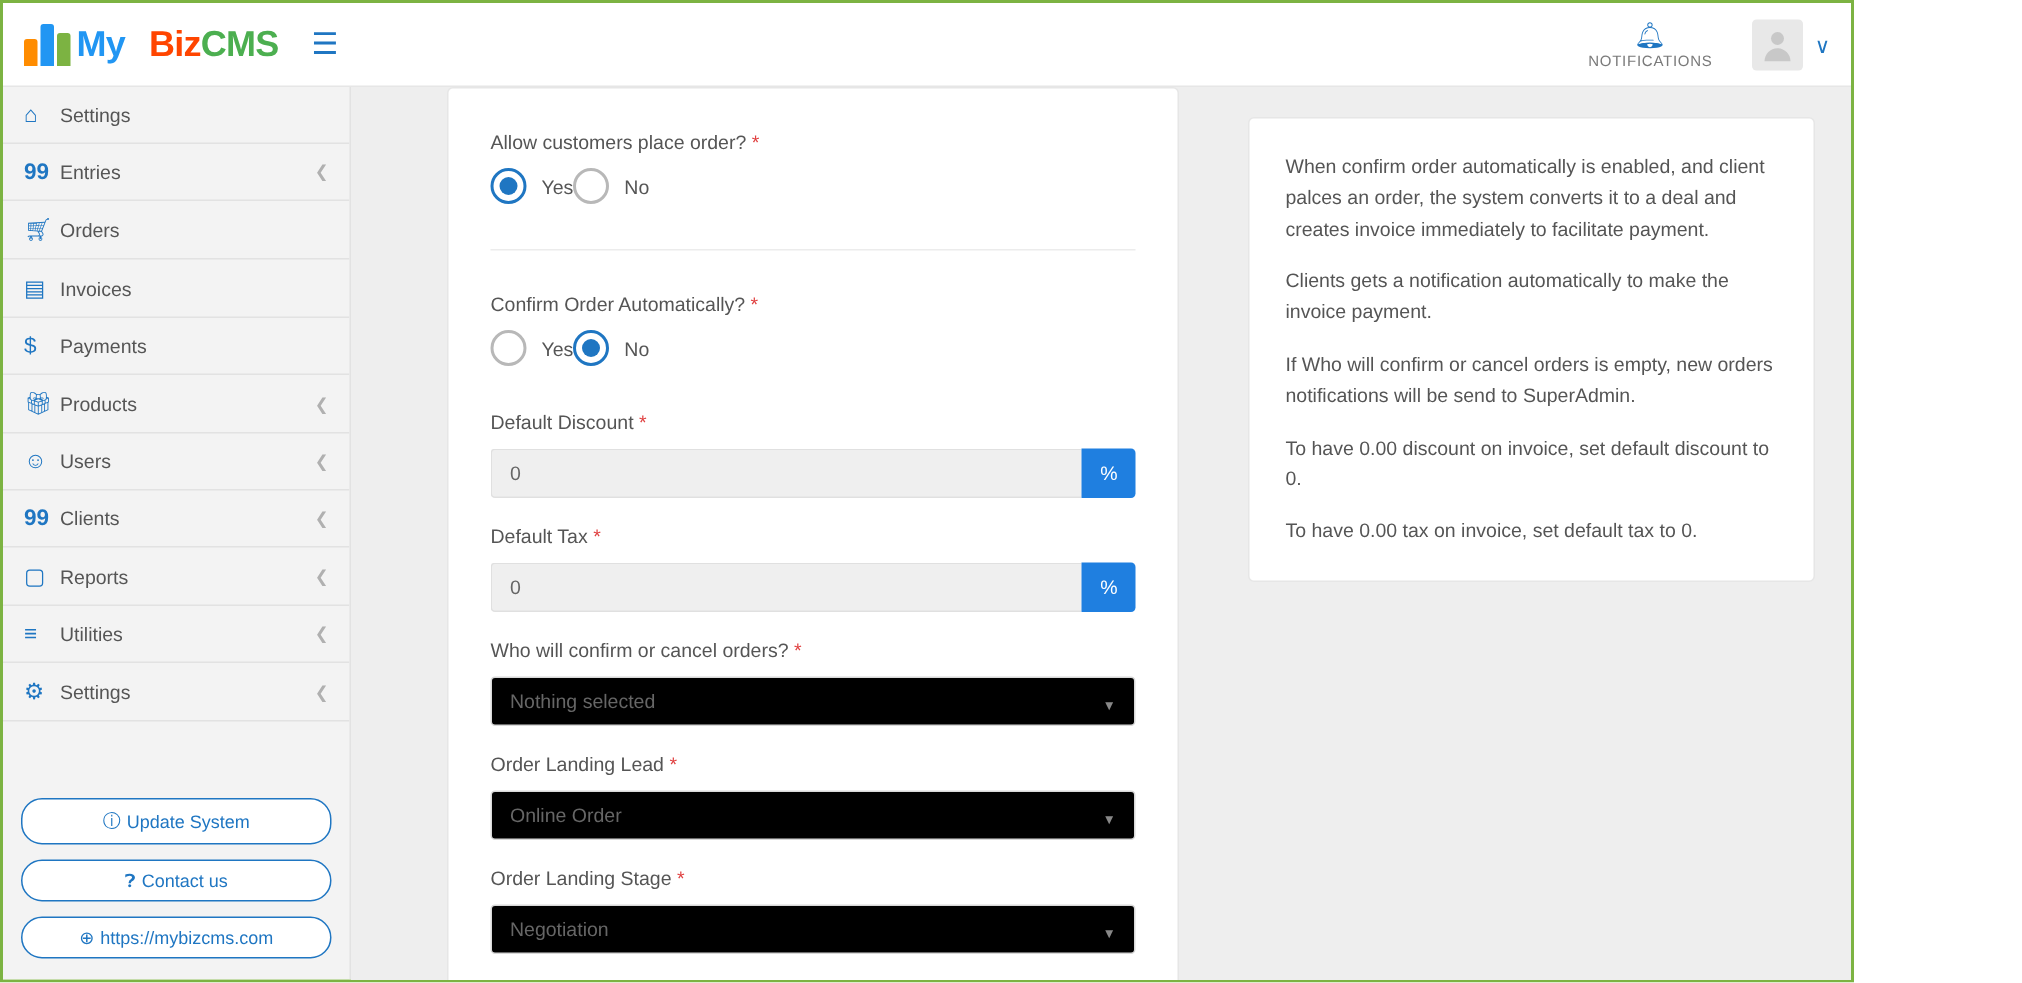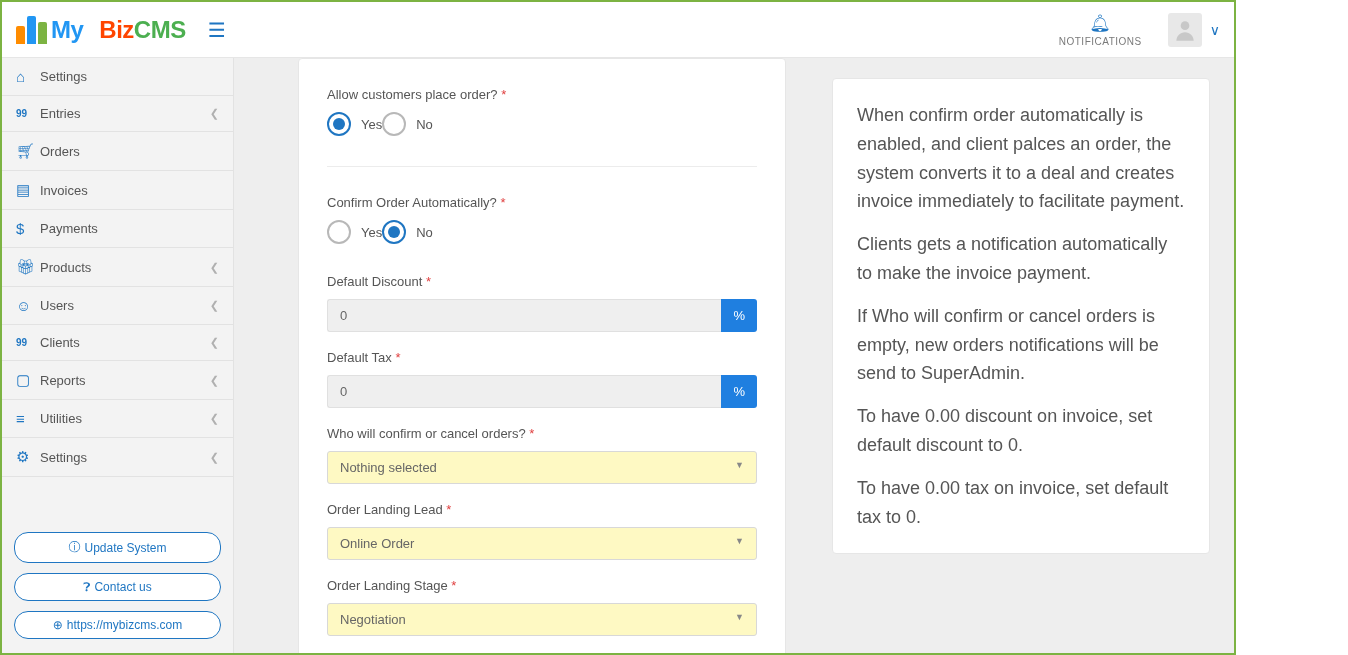--- a/index.html
+++ b/index.html
@@ -28,39 +28,39 @@
 .nav { flex: 1; }
 .nav-item { display: flex; align-items: center; padding: 10px 14px; border-bottom: 1px solid #e2e2e2; cursor: pointer; color: #555; }
 .nav-icon { width: 24px; color: #1f76c2; font-size: 15px; text-align: left; }
 .nav-label { flex: 1; font-size: 13px; }
 .nav-chevron { color: #b0b0b0; font-size: 11px; }
 .sidebar-foot { padding: 14px 12px; display: flex; flex-direction: column; gap: 10px; }
 .pill-btn { border: 1px solid #1f76c2; color: #1f76c2; background: #fff; border-radius: 14px; padding: 6px 0; text-align: center; font-size: 12px; cursor: pointer; display: flex; align-items: center; justify-content: center; gap: 4px; }
 .main { flex: 1; background: #eee; overflow-y: auto; padding: 0 24px 48px 64px; }
 .main-inner { display: flex; gap: 46px; align-items: flex-start; }
 .panel-left { flex: 0 0 488px; background: #fff; border: 1px solid #e6e6e6; border-radius: 4px; padding: 28px 28px 22px; }
-.panel-right { flex: 1; background: #fff; border: 1px solid #e6e6e6; border-radius: 4px; padding: 22px 24px; font-size: 18px; line-height: 1.6; color: #555; margin-top: 20px; }
+.panel-right { flex: 1; background: #fff; border: 1px solid #e6e6e6; border-radius: 4px; padding: 22px 24px; font-size: 13px; line-height: 1.6; color: #555; margin-top: 20px; }
 .panel-right p { margin-bottom: 14px; }
 .panel-right p:last-child { margin-bottom: 0; }
 .field-label { font-size: 13px; color: #555; margin-bottom: 10px; display: block; }
 .req { color: #e04040; }
 .radio-row { display: flex; margin-bottom: 30px; }
 .radio-opt { display: flex; align-items: center; gap: 10px; cursor: pointer; }
 .radio-outer { width: 24px; height: 24px; border: 2px solid #b8b8b8; border-radius: 50%; display: flex; align-items: center; justify-content: center; }
 .radio-opt.checked .radio-outer { border-color: #1f76c2; }
 .radio-inner { width: 12px; height: 12px; border-radius: 50%; background: #1f76c2; display: none; }
 .radio-opt.checked .radio-inner { display: block; }
 .radio-label { font-size: 13px; color: #555; }
 .hr { border-top: 1px solid #ececec; margin: 0 0 28px; }
 .input-group { display: flex; margin-bottom: 18px; }
 .text-input { flex: 1; background: #efefef; border: 1px solid #e0e0e0; border-right: none; border-radius: 3px 0 0 3px; padding: 8px 12px; font-size: 13px; color: #666; }
 .addon { background: #1f7fe0; color: #fff; padding: 8px 12px; border-radius: 0 3px 3px 0; font-size: 13px; display: flex; align-items: center; }
-.select-btn { display: flex; justify-content: space-between; align-items: flex-start; border: 1px solid #d8d8d8; background: #fef9c3; border-radius: 3px; padding: 8px 12px; font-size: 13px; color: #666; cursor: pointer; margin-bottom: 18px; }
+.select-btn { display: flex; justify-content: space-between; align-items: flex-end; border: 1px solid #d8d8d8; background: #000000; border-radius: 3px; padding: 8px 12px; font-size: 13px; color: #666; cursor: pointer; margin-bottom: 18px; }
 .select-caret { font-size: 9px; color: #888; }
-.num-99 { font-weight: bold; font-size: 10px; }
+.num-99 { font-weight: bold; font-size: 15px; }
 </style>
 </head>
 <body>
 
 <div class="viewport">
   <div class="topbar">
     <div class="logo">
       <div class="logo-bars">
         <div class="lb lb1"></div>
           <div class="lb lb2"></div>

